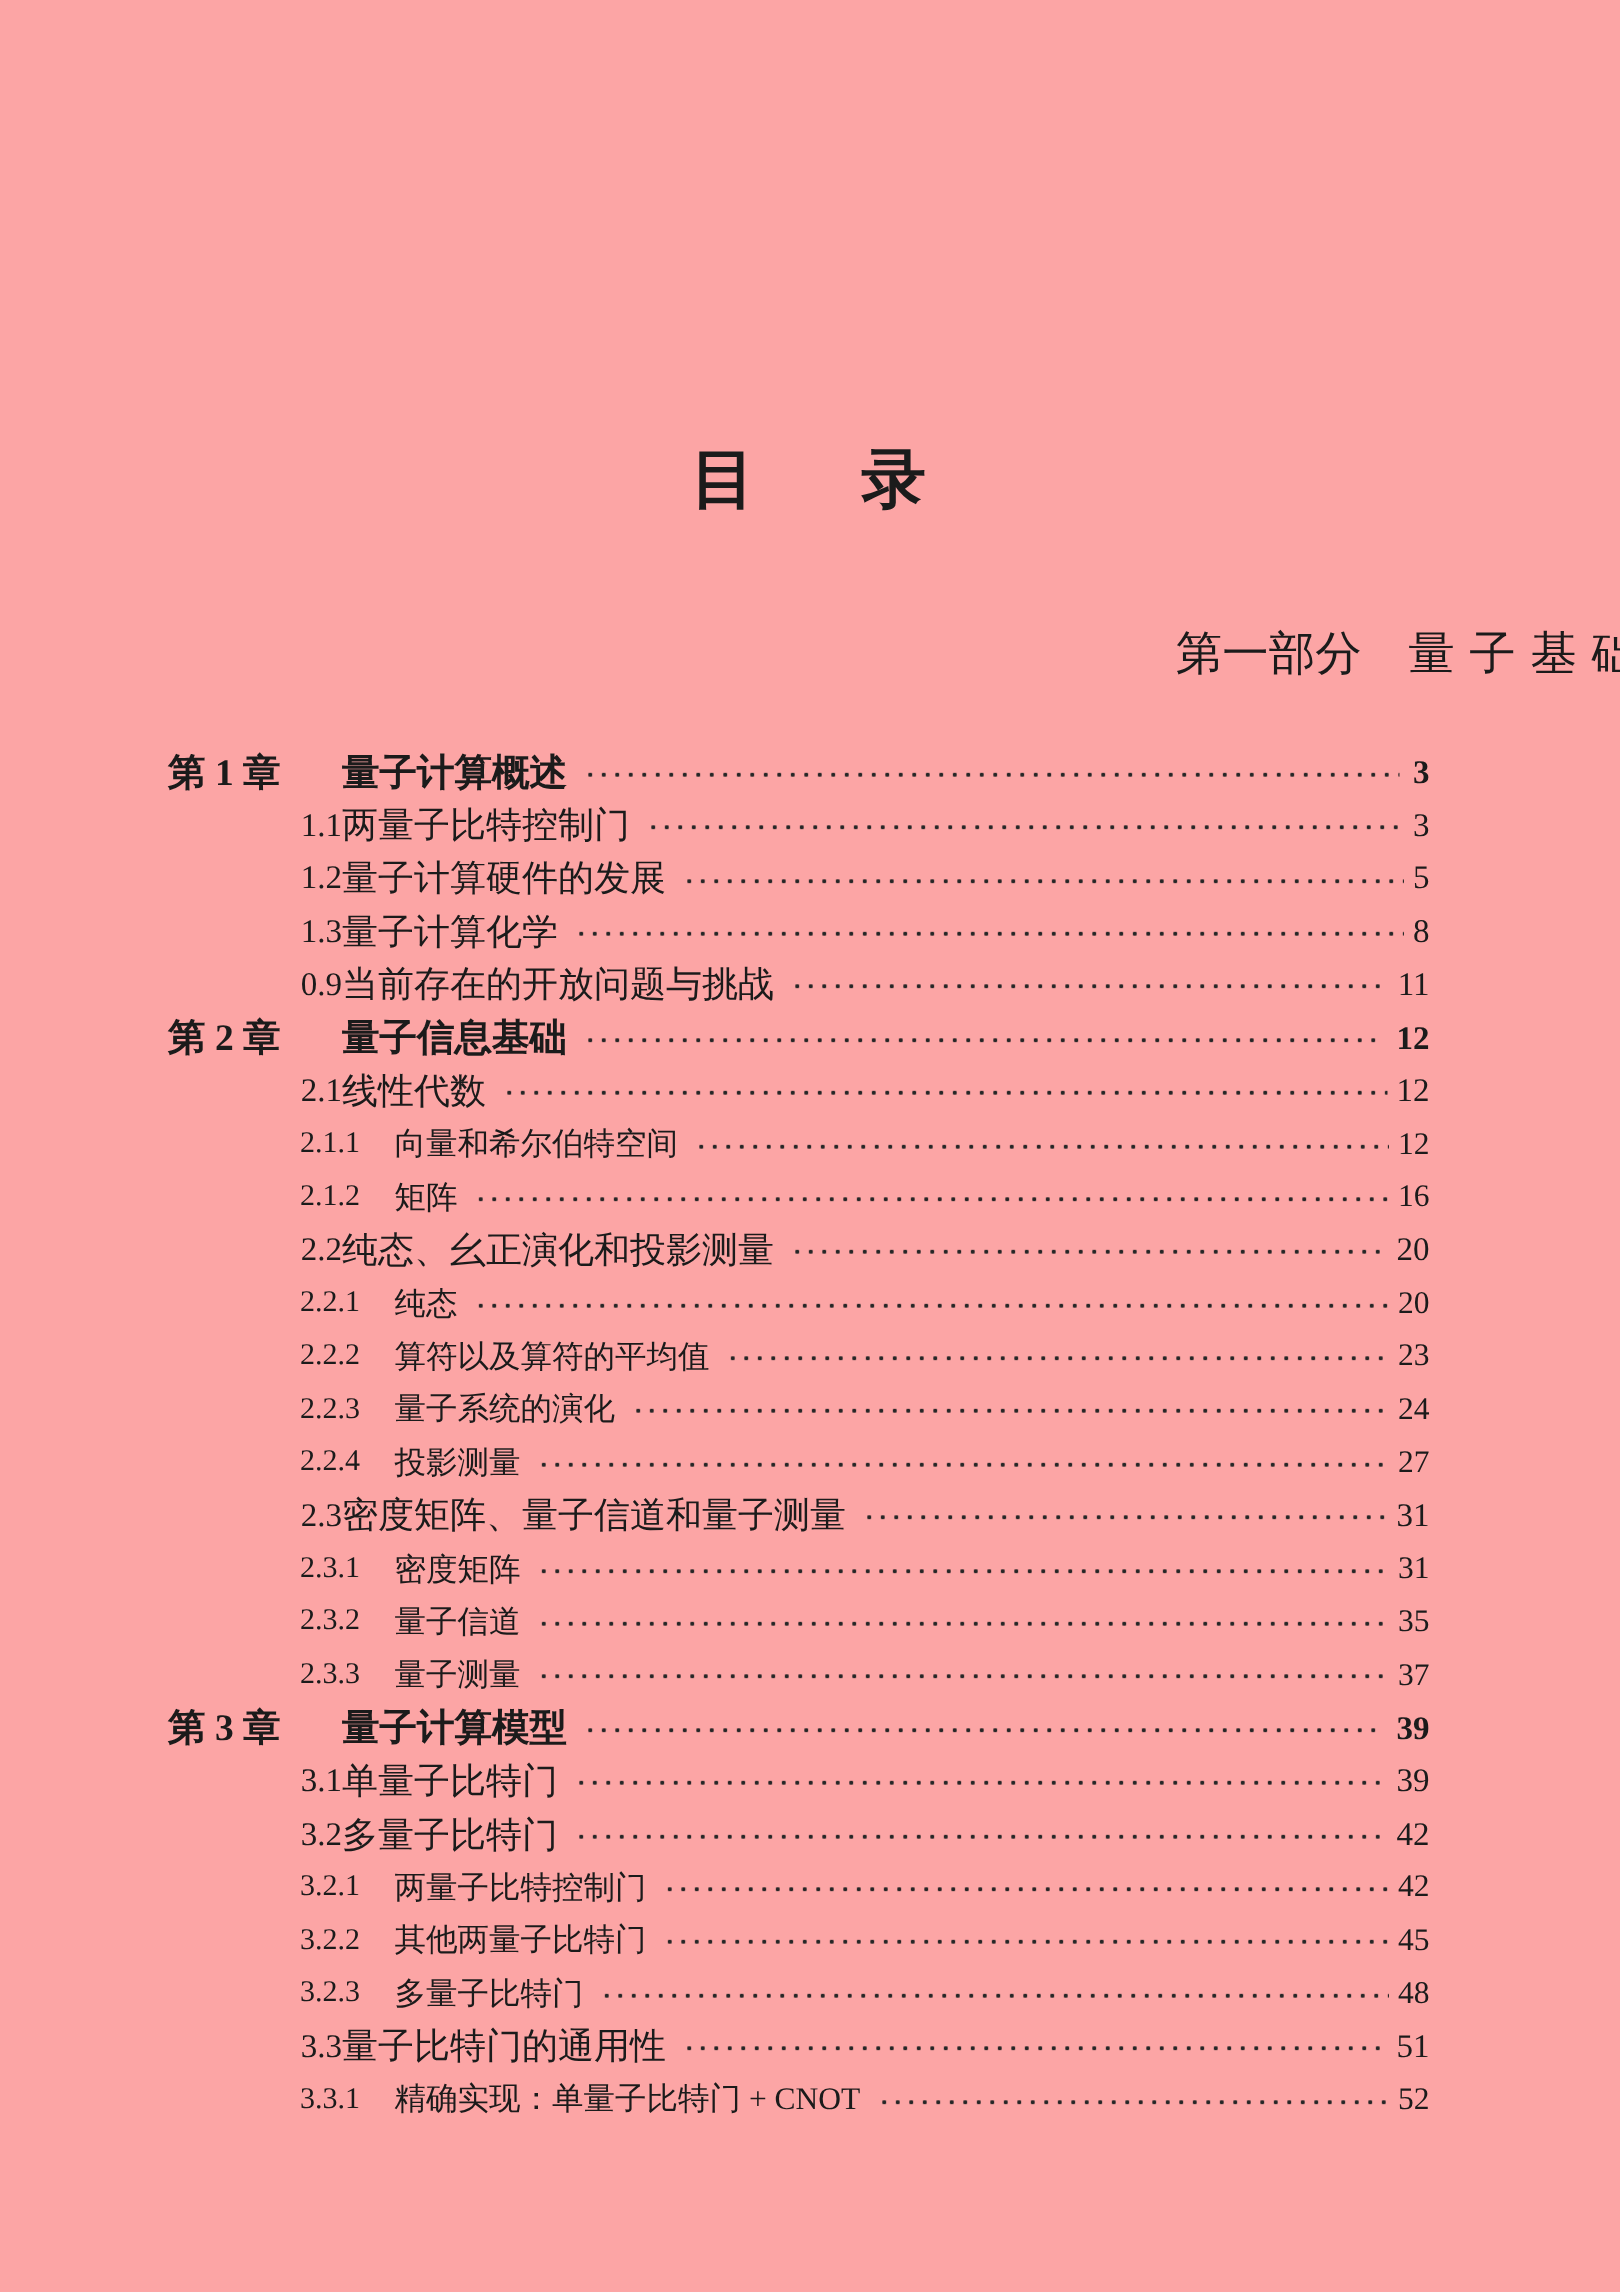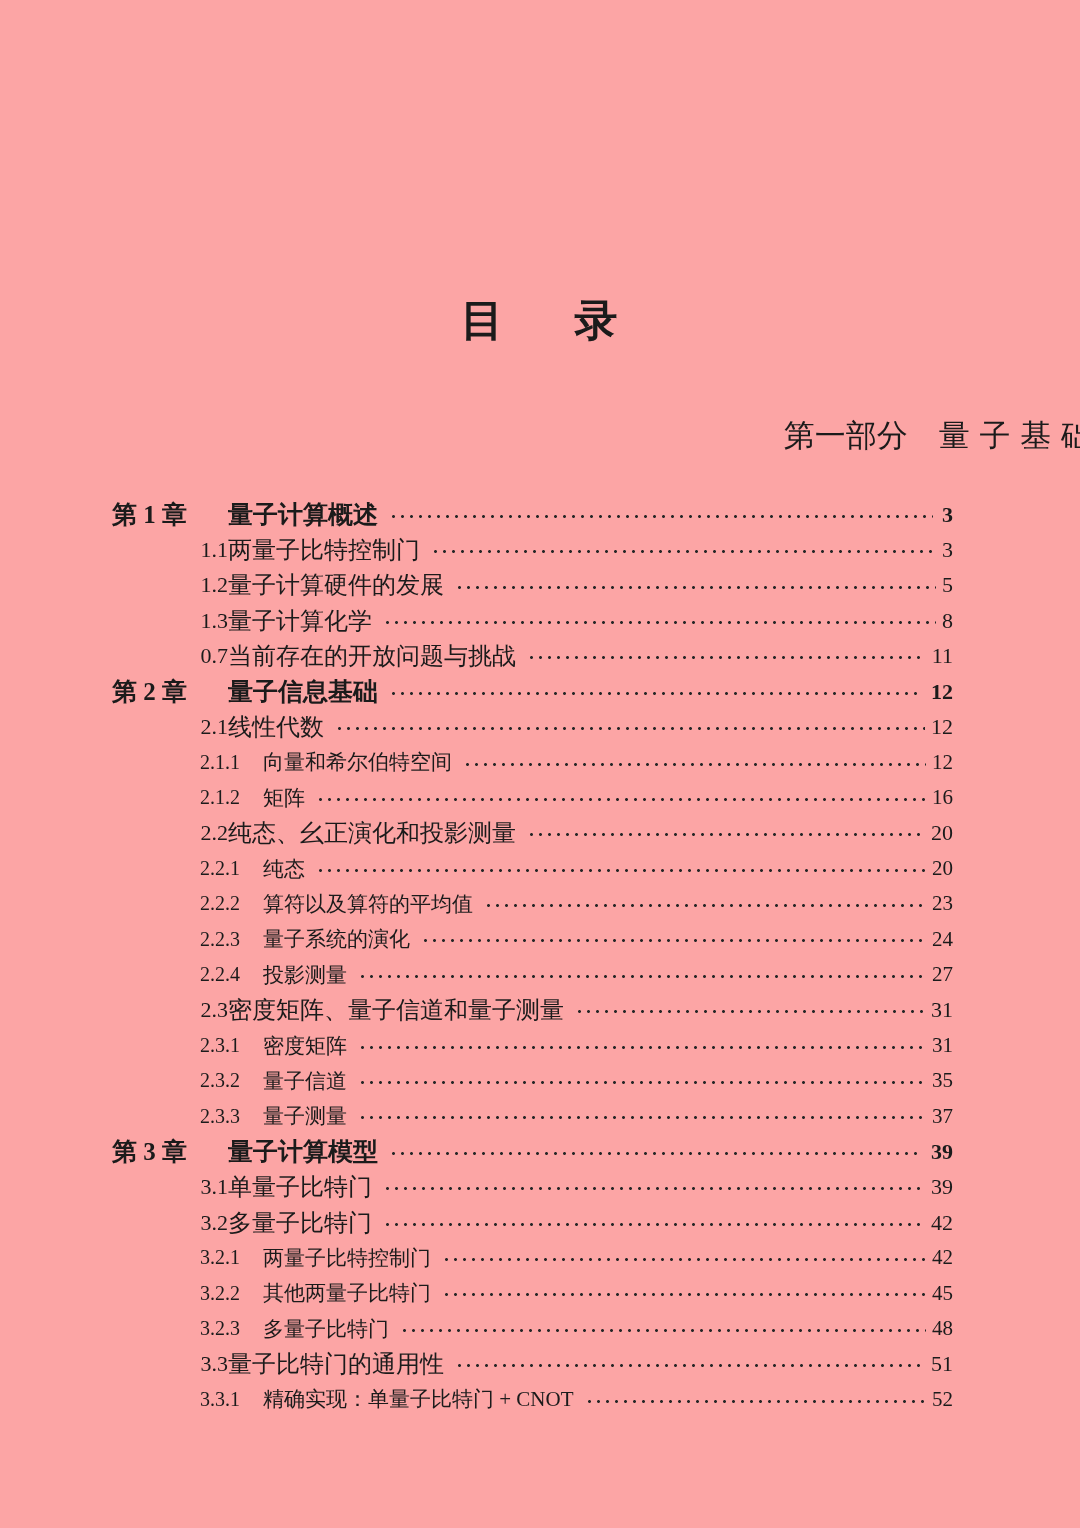--- a/index.html
+++ b/index.html
@@ -125,21 +125,21 @@
   </div>
 
   <div class="row section">
     <span class="label">1.3</span>
     <span class="title">量子计算化学</span>
     <span class="leader"></span>
     <span class="pageno">8</span>
   </div>
 
   <div class="row section">
-    <span class="label">0.7</span>
+    <span class="label">0.9</span>
     <span class="title">当前存在的开放问题与挑战</span>
     <span class="leader"></span>
     <span class="pageno">11</span>
   </div>
 
   <div class="row chapter">
     <span class="label">第 2 章</span>
     <span class="title">量子信息基础</span>
     <span class="leader"></span>
     <span class="pageno">12</span>

